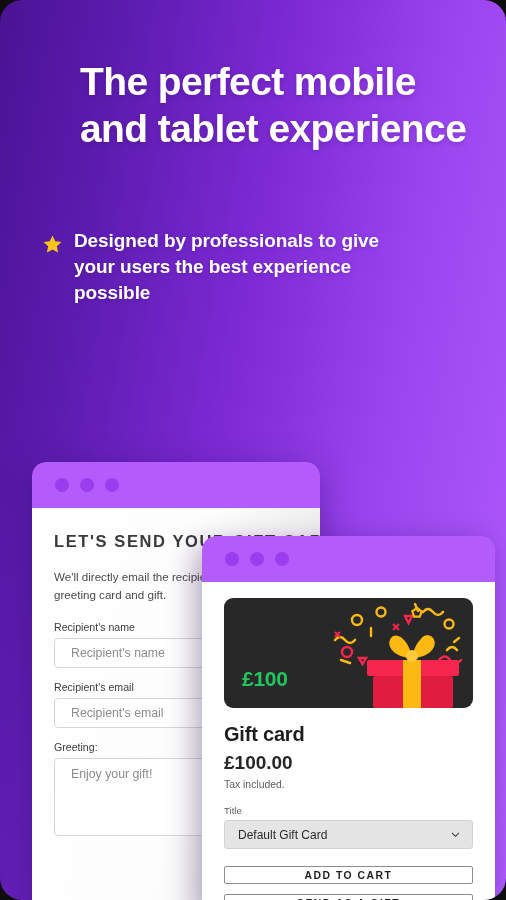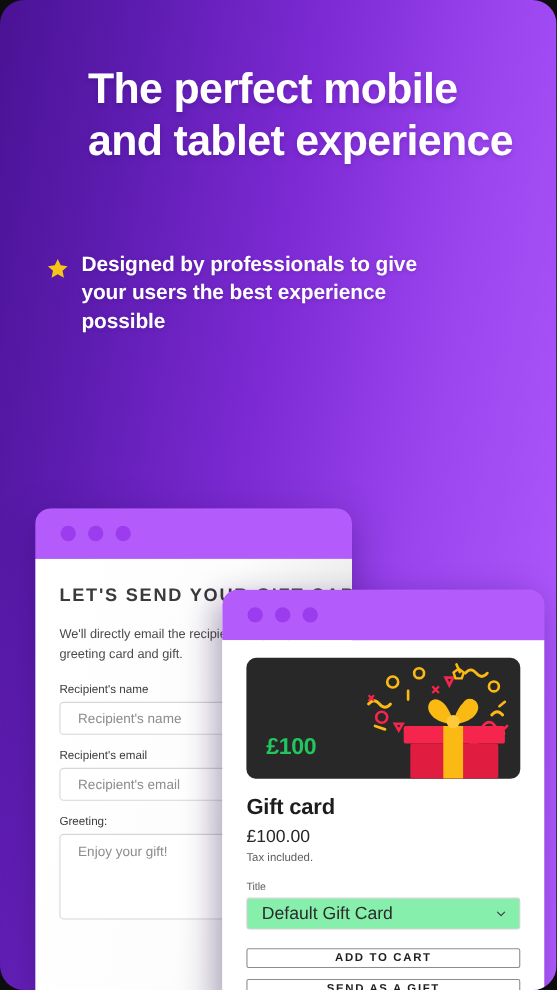--- a/index.html
+++ b/index.html
@@ -81,27 +81,27 @@
   .giftcard{
     height:110px;border-radius:9px;background:#282828;position:relative;overflow:hidden;
   }
   .gc-amount{
     position:absolute;left:18px;bottom:17px;color:#22c55e;
     font-size:21px;font-weight:700;letter-spacing:-0.3px;
   }
   .gc-art{position:absolute;right:2px;top:0;width:160px;height:110px;}
 
   .prod-title{font-size:20px;font-weight:700;color:#1d1d1d;margin:15px 0 6px 0;letter-spacing:-0.2px;}
-  .prod-price{font-size:16px;font-weight:400;color:#262626;margin:0 0 5px 0;}
+  .prod-price{font-size:19px;font-weight:700;color:#262626;margin:0 0 5px 0;}
   .prod-tax{font-size:10.4px;color:#5d5d5d;margin:0 0 15px 0;}
   .sel-label{font-size:9.6px;color:#5d5d5d;margin:0 0 4px 0;}
   .select-box{
-    height:29px;border:1px solid #d3d3d3;border-radius:3px;background:#86efac;
+    height:29px;border:1px solid #d3d3d3;border-radius:3px;background:#e5e5e5;
     display:flex;align-items:center;justify-content:space-between;
-    padding:0 11px 0 13px;font-size:16px;color:#2b2b2b;box-sizing:border-box;margin-bottom:17px;
+    padding:0 11px 0 13px;font-size:12px;color:#2b2b2b;box-sizing:border-box;margin-bottom:17px;
   }
   .btn-outline{
     height:18px;border:1px solid #8d8d8d;border-radius:2px;background:#fff;
     display:flex;align-items:center;justify-content:center;
     font-size:10.4px;font-weight:700;letter-spacing:1.5px;color:#1f1f1f;
     box-sizing:border-box;margin-bottom:10px;
   }
 </style>
 </head>
 <body>

